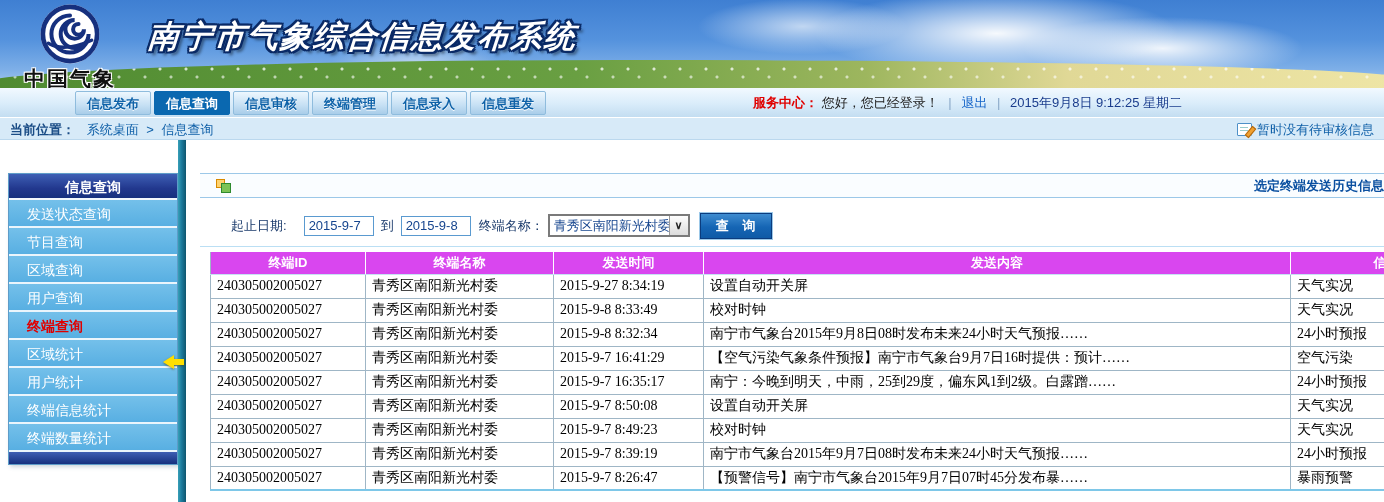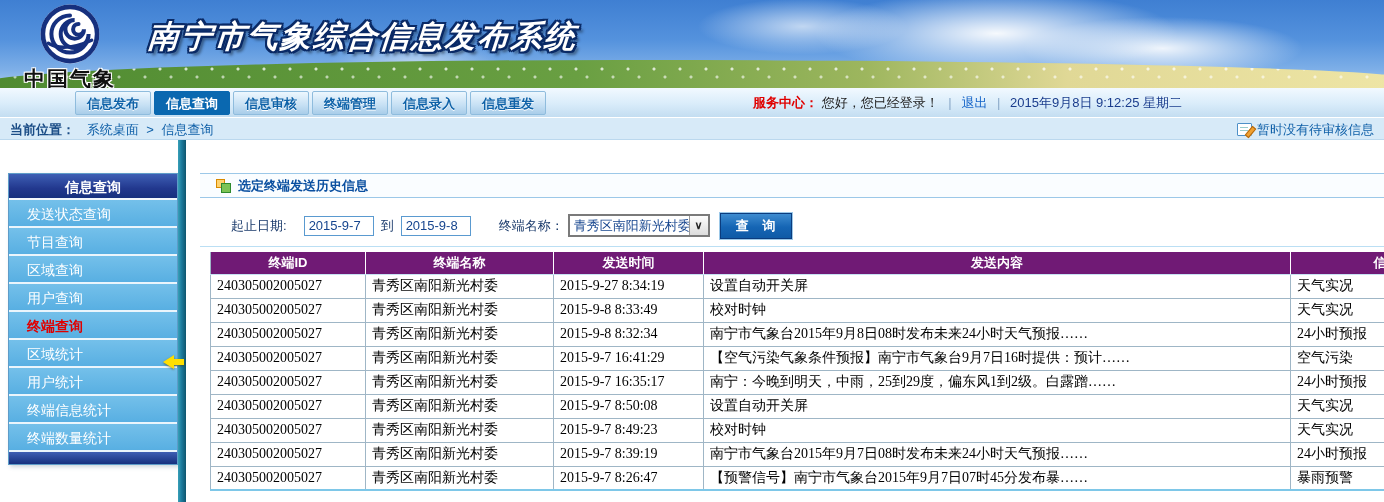--- a/index.html
+++ b/index.html
@@ -126,21 +126,21 @@
     background:linear-gradient(90deg,#38A0B8 0%, #1C7A9C 45%, #0E556E 100%);
   }
   .divider-arrow { position:absolute; left:163px; top:215px; display:flex; align-items:center; filter:drop-shadow(0 1px 1px rgba(80,60,0,.6)); }
   .arrow-head { width:0; height:0; border-top:7px solid transparent; border-bottom:7px solid transparent; border-right:11px solid #FFDF00; }
   .arrow-shaft { width:10px; height:6px; background:#FFDF00; }
 
   
   .panel-head {
     position:absolute; left:200px; top:33px; right:0; height:25px;
     border-top:1px solid #9CC8E8; border-bottom:1px solid #9CC8E8;
-    background:#FAFDFF; display:flex; align-items:center; padding-left:16px;
+    background:#FAFDFF; display:flex; align-items:center; padding-left:16px;justify-content:space-between;
   }
   .cascade-icon { position:relative; width:15px; height:14px; margin-right:7px; }
   .cascade-icon .back {
     position:absolute; left:0; top:0; width:9px; height:9px;
     background:#FFD26E; border:1px solid #D88A00;
   }
   .cascade-icon .front {
     position:absolute; right:0; bottom:0; width:10px; height:10px;
     background:#7CC355; border:1px solid #2E8A2E;
   }
@@ -151,21 +151,21 @@
     position:absolute; left:200px; top:65px; right:0; height:42px;
     display:flex; align-items:center; padding-left:31px;
     font-size:13px; color:#1A3A6B; border-bottom:1px solid #BBDFF4;
   }
   .f-label { margin-right:17px; }
   .date-input {
     width:70px; height:20px; border:1px solid #5A9AD0; font-size:13px; color:#16458E;
     padding:1px 4px; font-family:"Liberation Sans", sans-serif;
   }
   .to-label { margin:0 7px; }
-  .term-label { margin-left:28px; margin-right:4px; }
+  .term-label { margin-left:8px; margin-right:4px; }
   .select {
     width:142px; height:23px; border:2px solid #7A7A7A; background:#fff;
     display:flex; align-items:stretch; cursor:pointer;
   }
   .select-value { flex:1; font-size:13px; color:#16458E; line-height:19px; padding:0 4px; white-space:nowrap; overflow:hidden; }
   .select-arrow {
     width:19px; display:flex; align-items:center; justify-content:center;
     background:linear-gradient(180deg,#FDFDFD,#DCDCDC); border-left:1px solid #999;
     color:#222; font-size:11px; font-weight:bold;
   }
@@ -180,21 +180,21 @@
   
   .grid {
     position:absolute; left:210px; top:112px; width:1285px;
     border-collapse:collapse; table-layout:fixed;
     border-left:1px solid #9FB6C6; border-bottom:2px solid #7EC7E8;
   }
   .grid col.c0 { width:155px; } .grid col.c1 { width:188px; }
   .grid col.c2 { width:150px; } .grid col.c3 { width:587px; }
   .grid col.c4 { width:205px; }
   .grid th {
-    height:22px; background:#701a75; color:#fff; font-weight:bold; font-size:13px;
+    height:22px; background:#d946ef; color:#fff; font-weight:bold; font-size:13px;
     border-right:1px solid #FDFEFF; border-bottom:1px solid #C6E2F2; text-align:center;
   }
   .grid td {
     height:24px; padding:0 6px; font-size:14px; color:#000;
     font-family:"Liberation Serif", serif;
     border-right:1px solid #9FB6C6; border-bottom:1px solid #9FB6C6;
     white-space:nowrap; overflow:hidden;
   }
 </style>
 </head>

